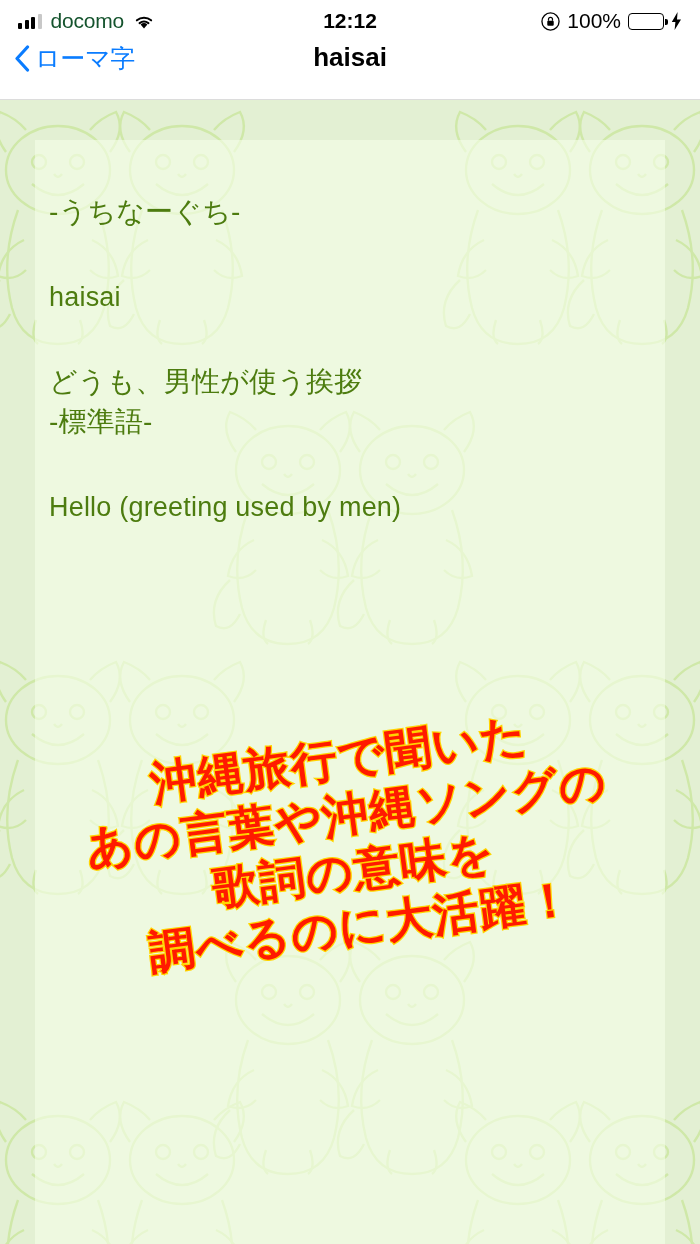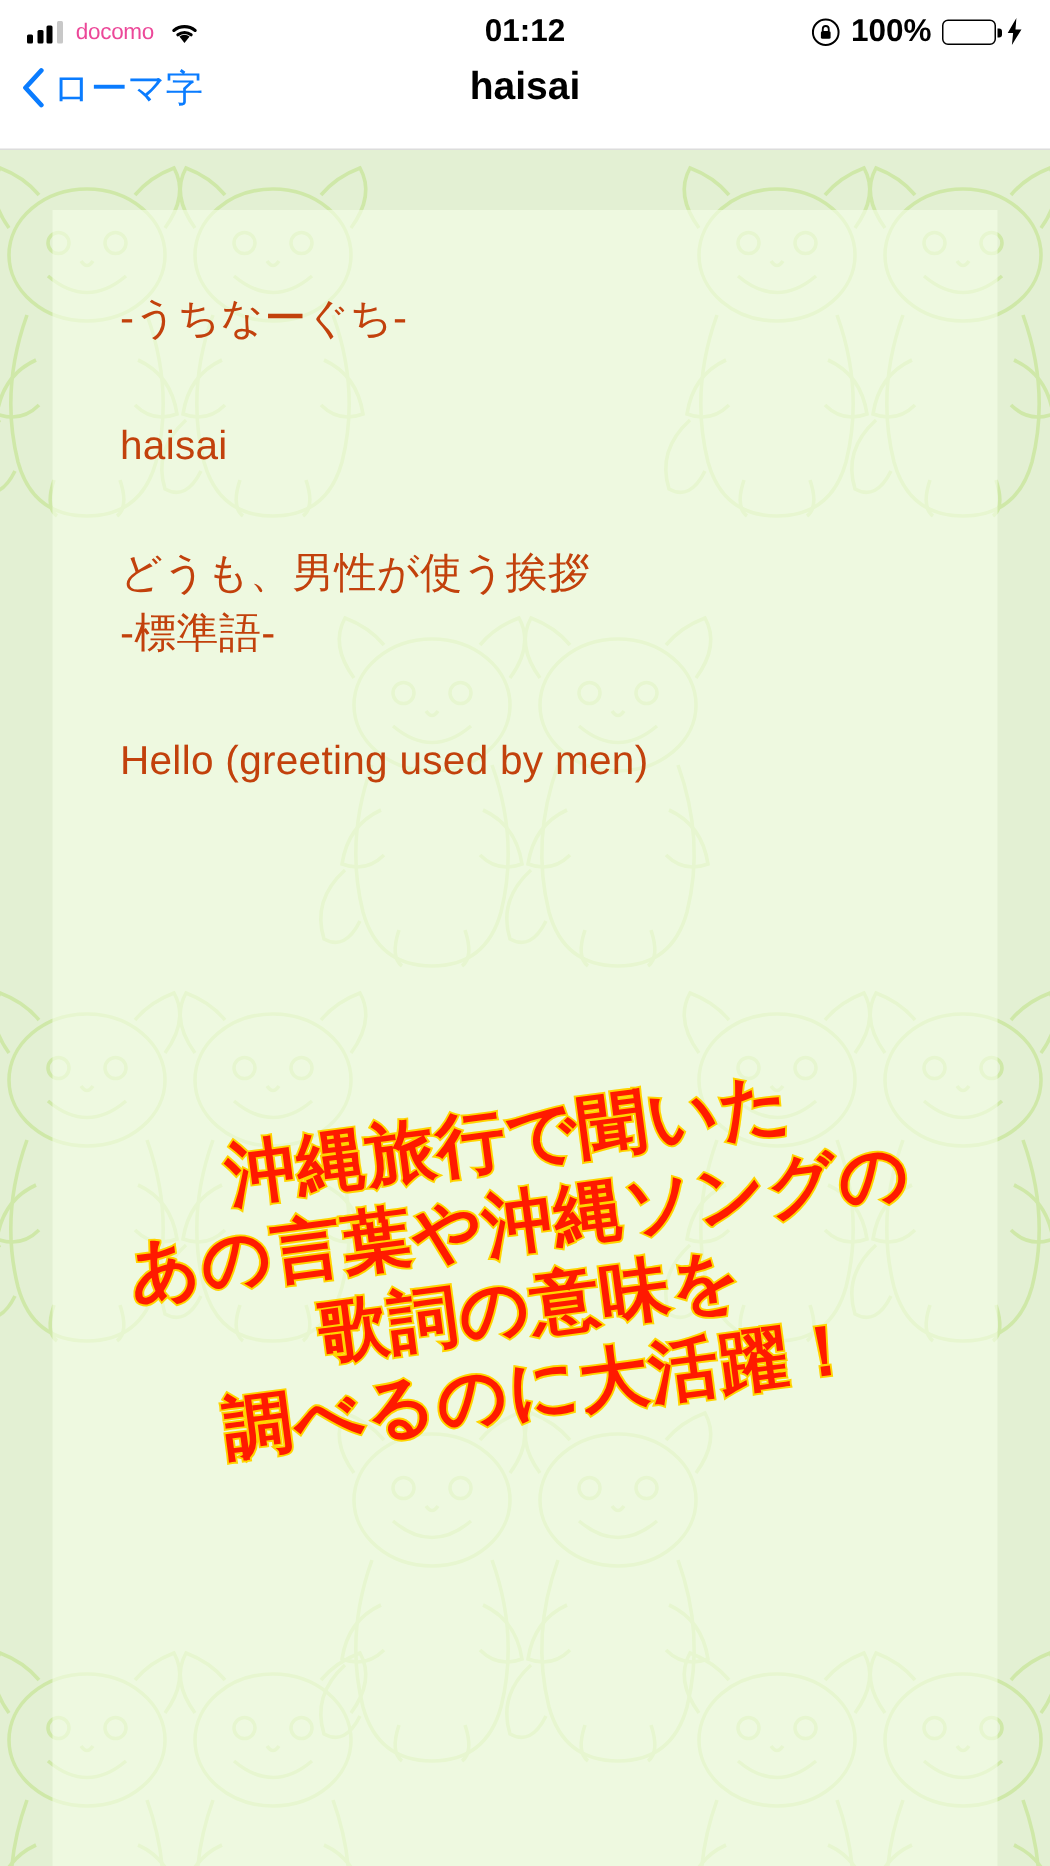--- a/index.html
+++ b/index.html
@@ -43,22 +43,22 @@
     display: block;
     width: 4px;
     background: #000;
     border-radius: 1px;
   }
   .signal-bars i:nth-child(1) { height: 6px; }
   .signal-bars i:nth-child(2) { height: 9px; }
   .signal-bars i:nth-child(3) { height: 12px; }
   .signal-bars i:nth-child(4) { height: 15px; background: #c8c8c8; }
   .carrier {
-    font-size: 15px;
-    color: #ec4899;
+    font-size: 21px;
+    color: #14532d;
     letter-spacing: -0.2px;
   }
   .wifi-icon { width: 22px; height: 17px; display: block; }
   .status-center {
     position: absolute;
     left: 0; right: 0;
     text-align: center;
     font-size: 21px;
     font-weight: bold;
     color: #000;
@@ -68,21 +68,20 @@
     display: flex;
     align-items: center;
     gap: 7px;
     flex: 1;
     justify-content: flex-end;
   }
   .lock-rot { width: 19px; height: 19px; display: block; }
   .battery-pct {
     font-size: 21px;
     color: #000;
-    font-weight: bold;
   }
   .battery {
     position: relative;
     width: 36px;
     height: 17px;
     border: 1.6px solid #000;
     border-radius: 4px;
     padding: 1.6px;
   }
   .battery::after {
@@ -158,25 +157,24 @@
     bottom: 0;
     background: rgba(246, 255, 233, 0.62);
   }
   .card-inner {
     position: relative;
     padding: 52px 0 0 14px;
   }
   .block { margin-bottom: 46px; }
   .line {
     font-size: 27px;
-    color: #c2410c;
+    color: #4d7c0f;
     line-height: 1.42;
     letter-spacing: 0.2px;
     white-space: pre;
-    margin-left: 31px;
   }
   .line.jp { font-size: 28px; }
 
   
   .promo {
     position: absolute;
     left: 0;
     right: 0;
     top: 630px;
     transform: rotate(-7.5deg);
@@ -209,21 +207,21 @@
         </span>
       <span class="carrier">docomo</span>
       <span>
         <svg class="wifi-icon" viewBox="0 0 22 17">
           <path d="M11 15.6 L7.6 11.4 A5.4 5.4 0 0 1 14.4 11.4 Z" fill="#000"></path>
           <path d="M3.9 7.3 A11.2 11.2 0 0 1 18.1 7.3" stroke="#000" stroke-width="2.1" fill="none" stroke-linecap="round"></path>
           <path d="M6.6 10.2 A7.3 7.3 0 0 1 15.4 10.2" stroke="#000" stroke-width="2.1" fill="none" stroke-linecap="round"></path>
         </svg>
       </span>
     </div>
-    <div class="status-center">01:12</div>
+    <div class="status-center">12:12</div>
     <div class="status-right">
       <span>
         <svg class="lock-rot" viewBox="0 0 20 20">
           <circle cx="10" cy="10" r="9" fill="none" stroke="#000" stroke-width="1.4"></circle>
           <rect x="6.6" y="9.2" width="6.8" height="5.4" rx="1.1" fill="#000"></rect>
           <path d="M7.9 9.2 V7.7 a2.1 2.1 0 0 1 4.2 0 V9.2" fill="none" stroke="#000" stroke-width="1.3"></path>
         </svg>
       </span>
       <span class="battery-pct">100%</span>
       <span class="battery"><span class="battery-fill"></span></span>

